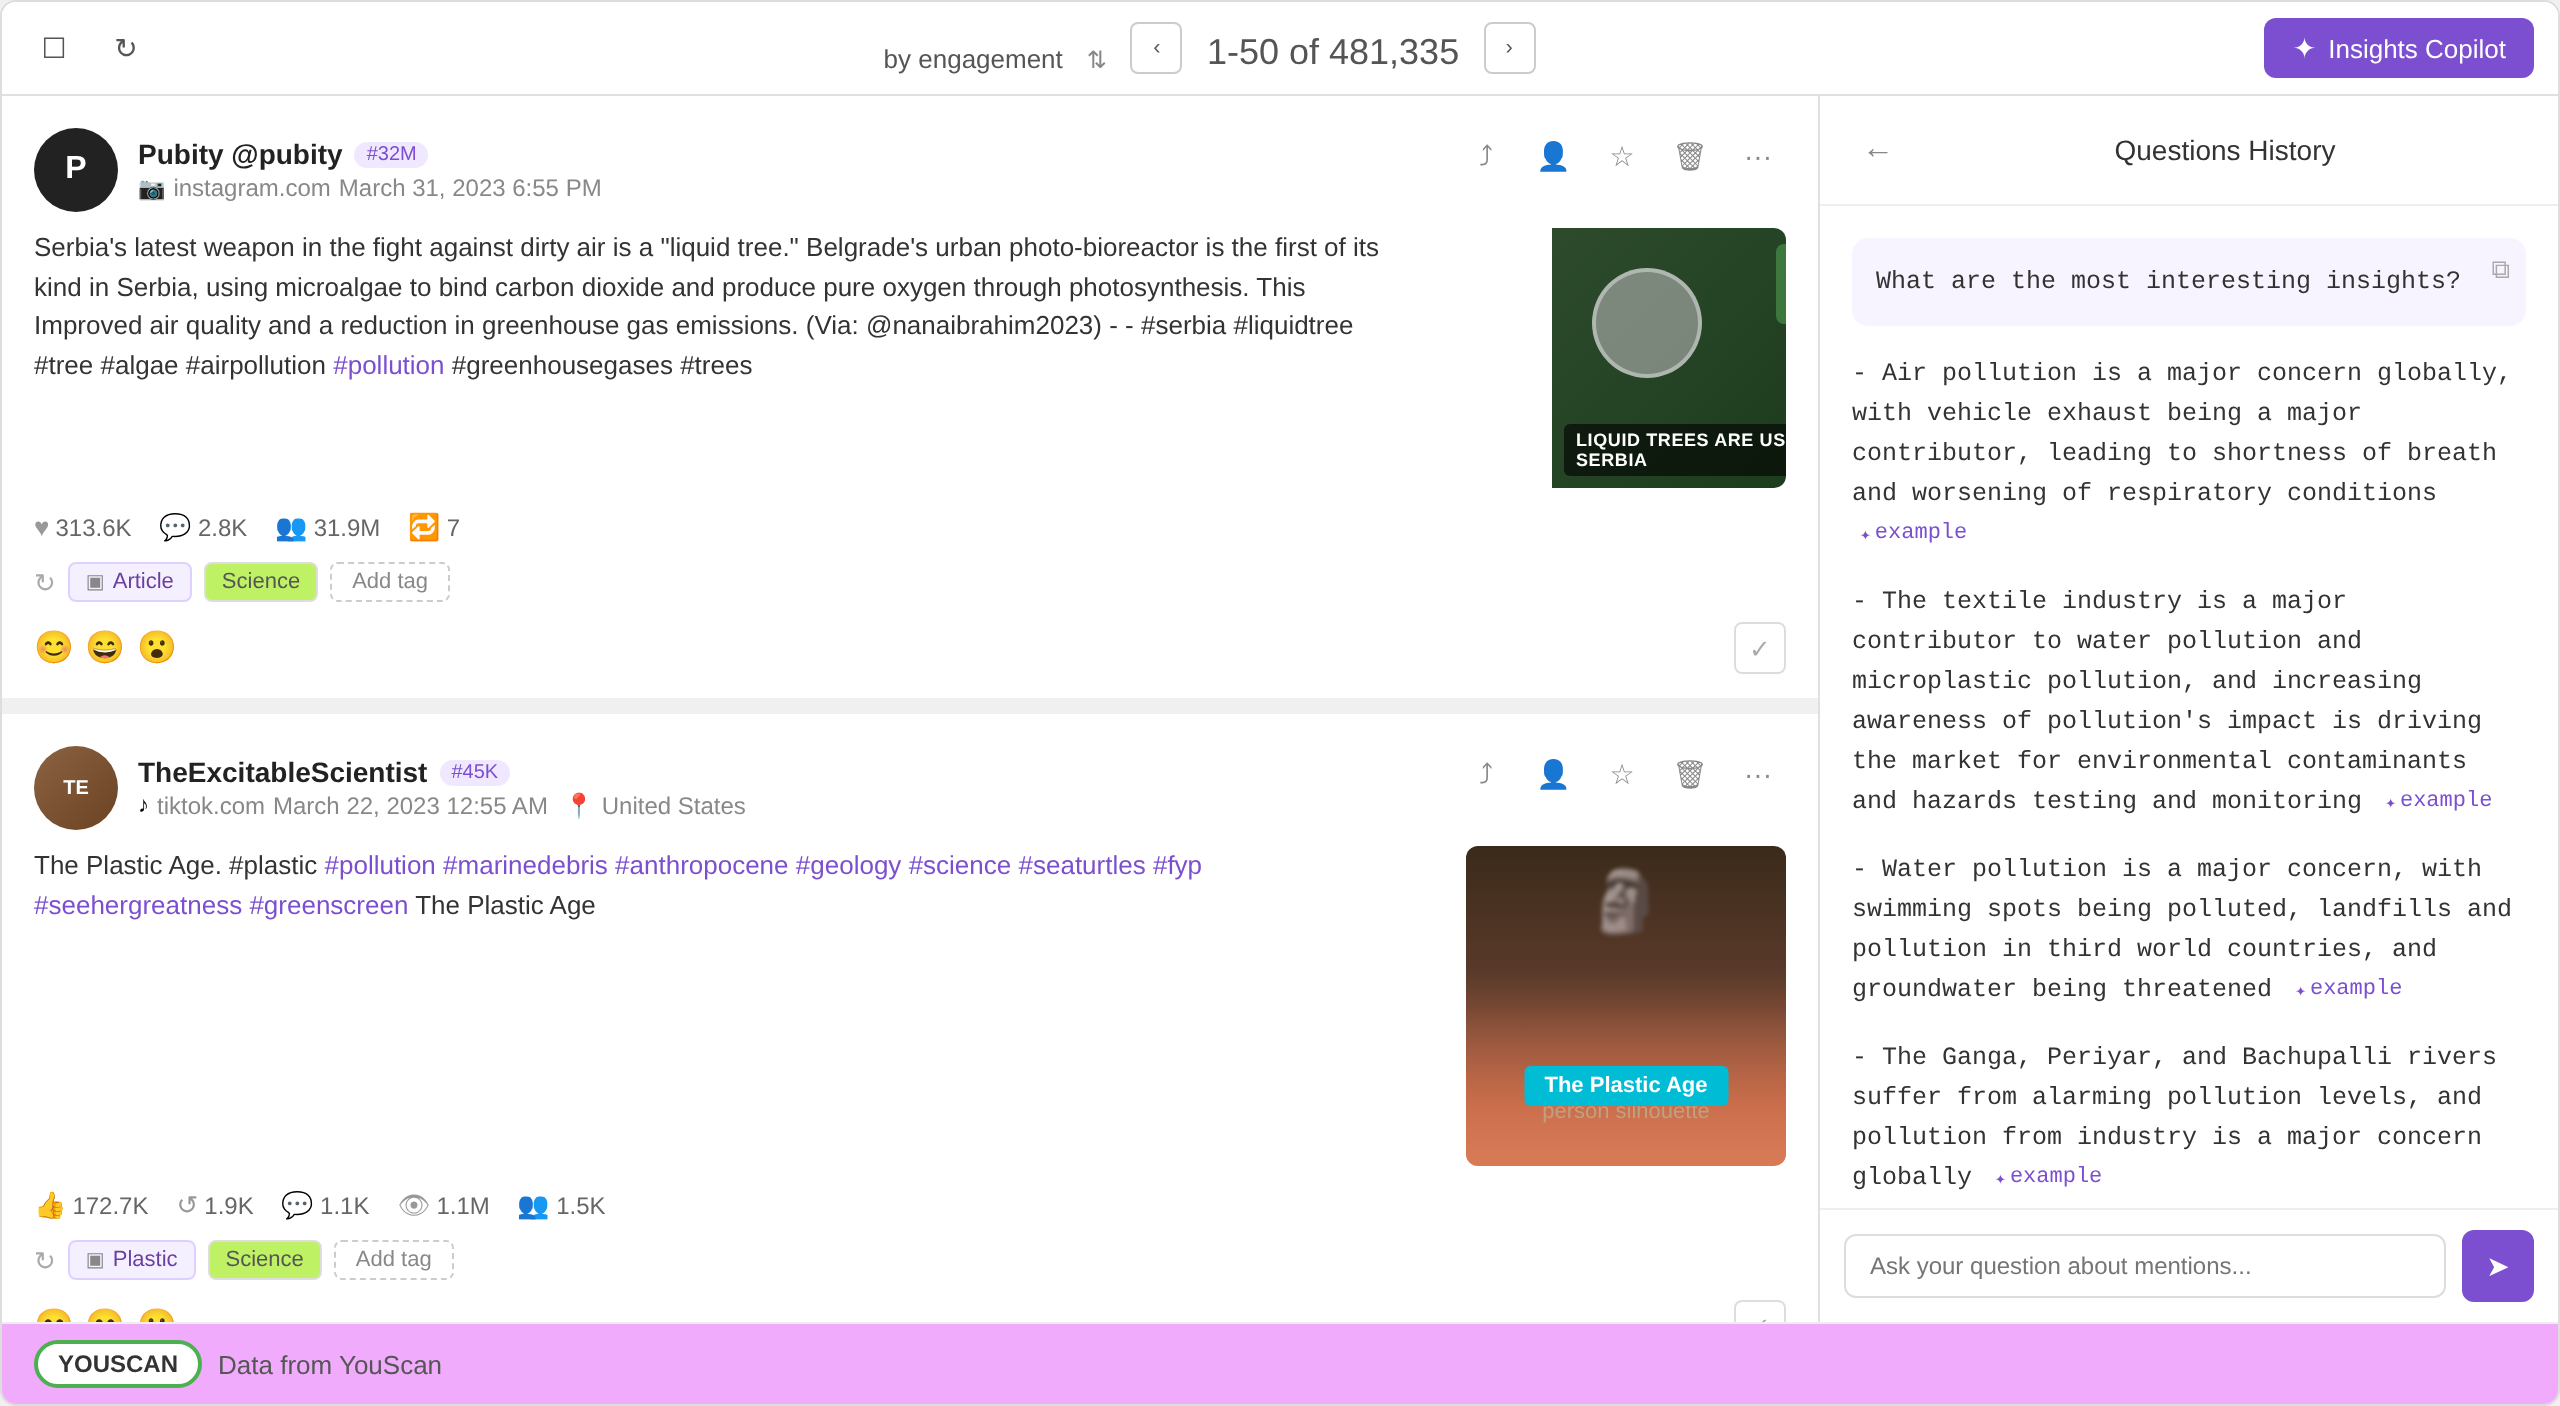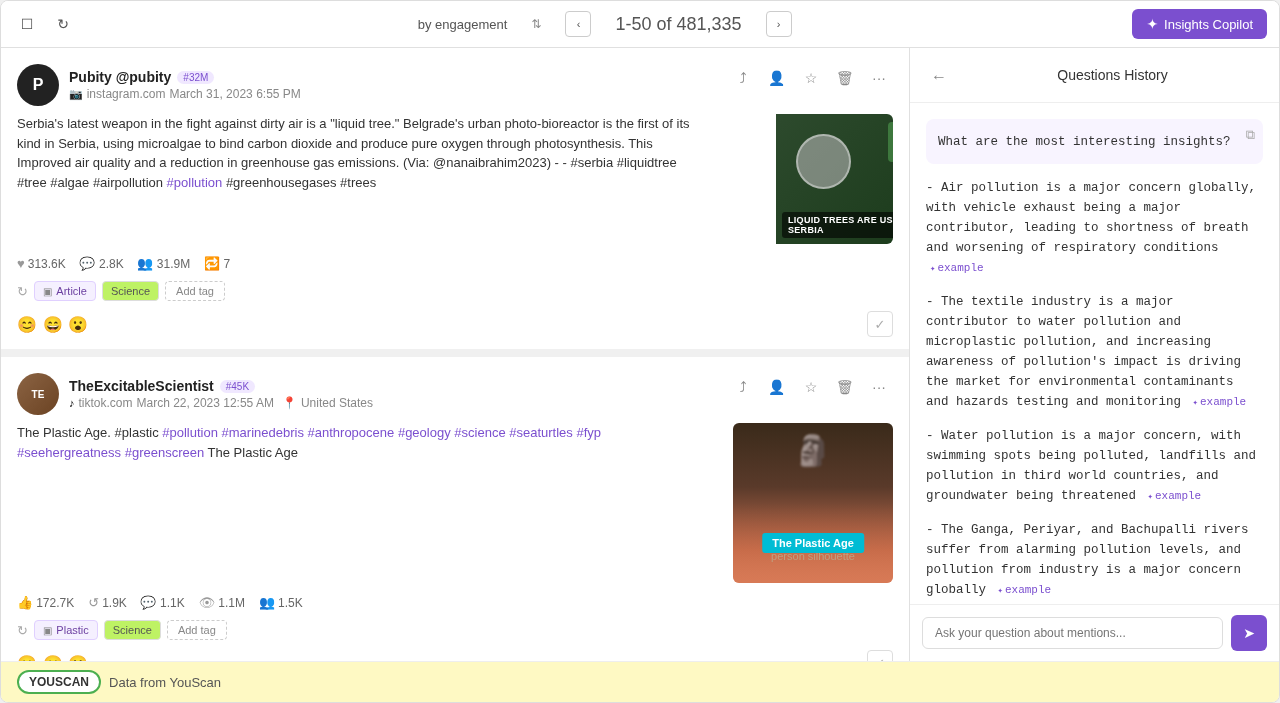--- a/index.html
+++ b/index.html
@@ -36,23 +36,23 @@
       width: 28px; height: 28px;
       border: none; background: none; cursor: pointer;
       display: flex; align-items: center; justify-content: center;
       border-radius: 4px;
       color: #555;
       font-size: 14px;
     }
     .toolbar-center {
       flex: 1;
       display: flex;
-      align-items: center;
+      align-items: flex-end;
       justify-content: center;
-      gap: 24px;
+      gap: 12px;
       font-size: 13px;
       color: #444;
     }
     .engagement-label { color: #555; }
     .sort-icon { color: #888; font-size: 12px; }
     .pagination { color: #555; font-size: 18px; }
     .nav-btn {
       width: 26px; height: 26px;
       border: 1px solid #ccc; background: #fff; border-radius: 4px;
       cursor: pointer; display: flex; align-items: center; justify-content: center;
@@ -369,21 +369,21 @@
       border-radius: 6px;
       cursor: pointer;
       display: flex; align-items: center; justify-content: center;
       color: #fff;
       font-size: 14px;
     }
     
     .footer {
       padding: 8px 16px;
       border-top: 1px solid #eee;
-      background: #fef9c3;
+      background: #f0abfc;
       display: flex;
       align-items: center;
       gap: 8px;
       flex-shrink: 0;
     }
     .youscan-logo {
       display: flex; align-items: center; gap: 6px;
     }
     .logo-badge {
       background: #fff;

